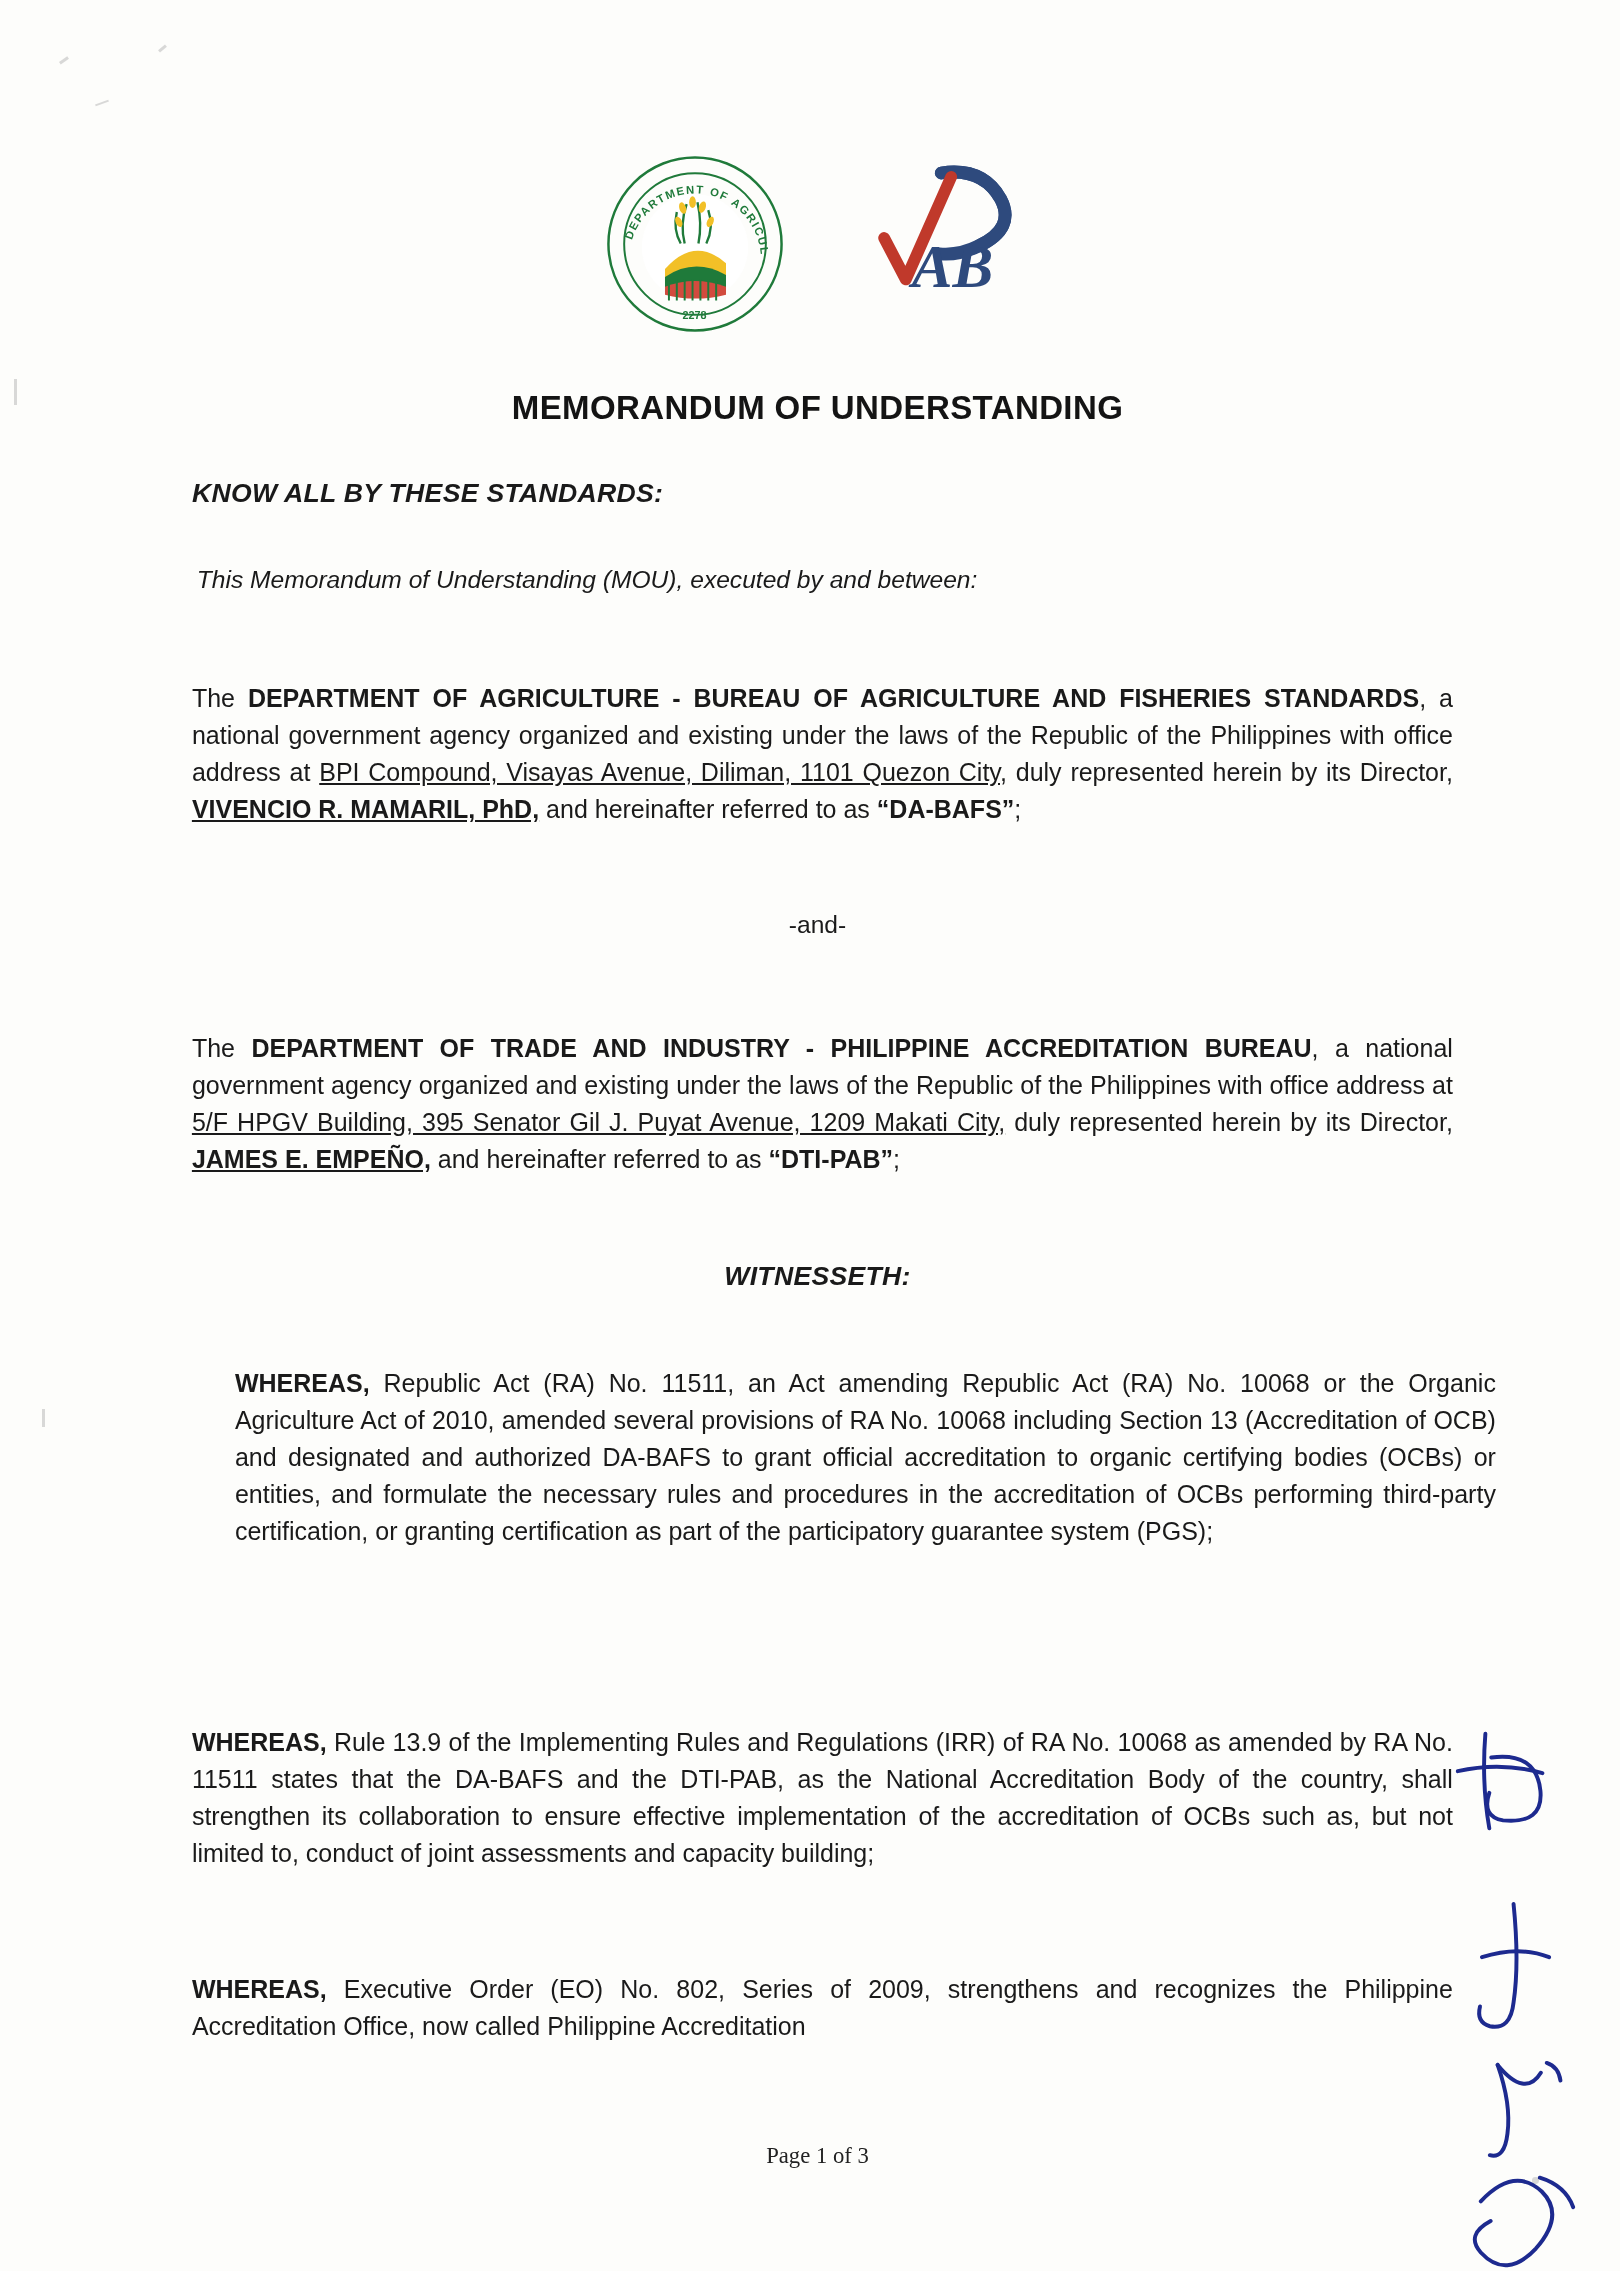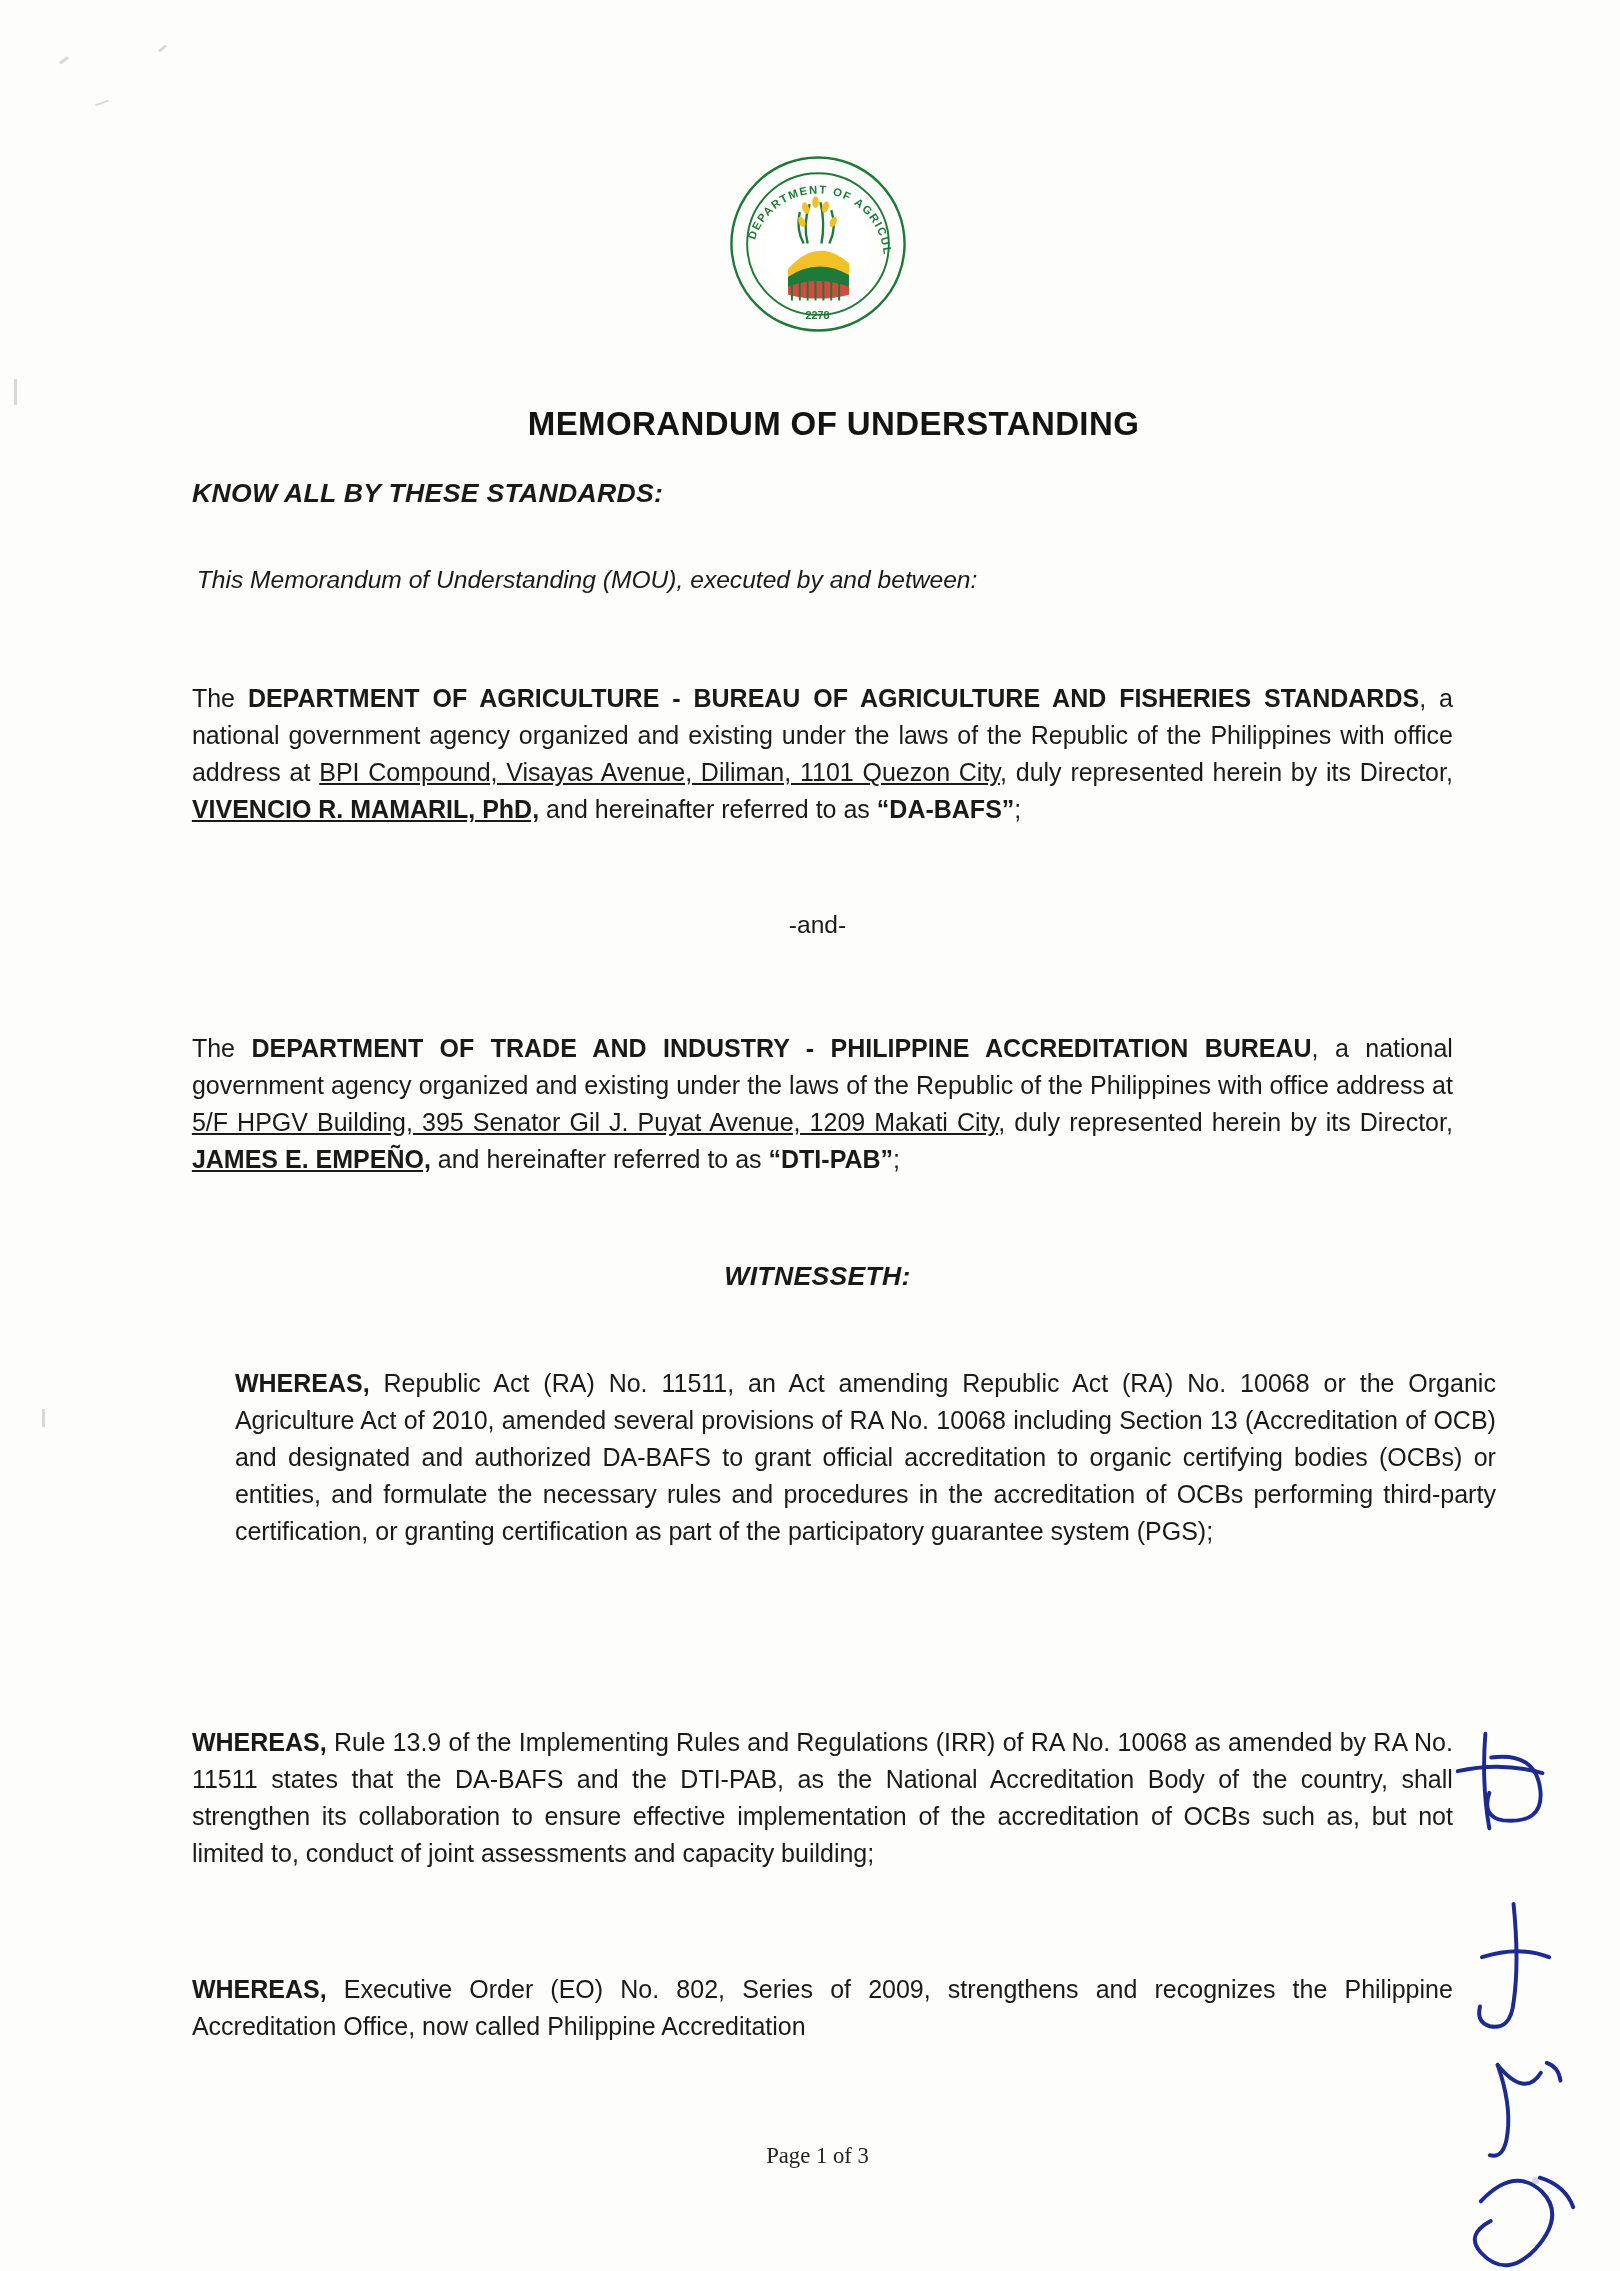--- a/index.html
+++ b/index.html
@@ -68,21 +68,21 @@
   
   h1.doc-title {
     position: absolute;
     top: 389px;
     left: 0;
     width: 1271px;
     text-align: center;
     font-size: 33px;
     font-weight: bold;
     letter-spacing: 0.4px;
-    margin: 16px;
+    margin: 0;
     color: #141414;
   }
   .know-all {
     position: absolute;
     top: 478px;
     left: 9.9px;
     font-size: 26.6px;
     font-weight: bold;
     font-style: italic;
     letter-spacing: 0.3px;
@@ -187,20 +187,28 @@
             <ellipse cx="76" cy="70" rx="3.2" ry="5.6" transform="rotate(-24 76 70)"></ellipse>
             <ellipse cx="108" cy="70" rx="3.2" ry="5.6" transform="rotate(24 108 70)"></ellipse>
           </g>
           <g stroke="#1f7a3a" stroke-width="2" fill="none">
             <path d="M66 150 l0 -22 M74 150 l0 -22 M82 150 l0 -22 M90 150 l0 -22 M98 150 l0 -22 M106 150 l0 -22 M114 150 l0 -22"></path>
           </g>
         </svg>
         <div class="year">2278</div>
       </div>
 
+      <div class="pab-logo">
+        <svg viewBox="0 0 210 160" width="207" height="158" aria-hidden="true">
+          <path d="M118 12 q42 -6 60 26 q16 30 -22 48 q-20 10 -40 8" fill="none" stroke="#2e4a7d" stroke-width="13" stroke-linecap="round"></path>
+          <path d="M118 12 q42 -6 60 26 q16 30 -22 48" fill="none" stroke="#2e4a7d" stroke-width="13" stroke-linecap="round"></path>
+          <path d="M60 78 l22 42 l46 -104" fill="none" stroke="#c0392b" stroke-width="12" stroke-linecap="round" stroke-linejoin="round"></path>
+          <text x="88" y="128" font-family="Liberation Serif, serif" font-style="italic" font-weight="bold" font-size="62" fill="#2e4a7d">AB</text>
+        </svg>
+      </div>
     </div>
 
     <h1 class="doc-title">MEMORANDUM OF UNDERSTANDING</h1>
 
     <div class="know-all">KNOW ALL BY THESE STANDARDS:</div>
 
     <div class="exec-line">This Memorandum of Understanding (MOU), executed by and between:</div>
 
     <p class="para p-bafs"><span>The </span><b>DEPARTMENT OF AGRICULTURE - BUREAU OF AGRICULTURE AND FISHERIES STANDARDS</b><span>, a national government agency organized and existing under the laws of the Republic of the Philippines with office address at </span><span class="u">BPI Compound, Visayas Avenue, Diliman, 1101 Quezon City,</span><span> duly represented herein by its Director, </span><b class="u">VIVENCIO R. MAMARIL, PhD,</b><span> and hereinafter referred to as </span><b>“DA-BAFS”</b><span>;</span></p>
 

